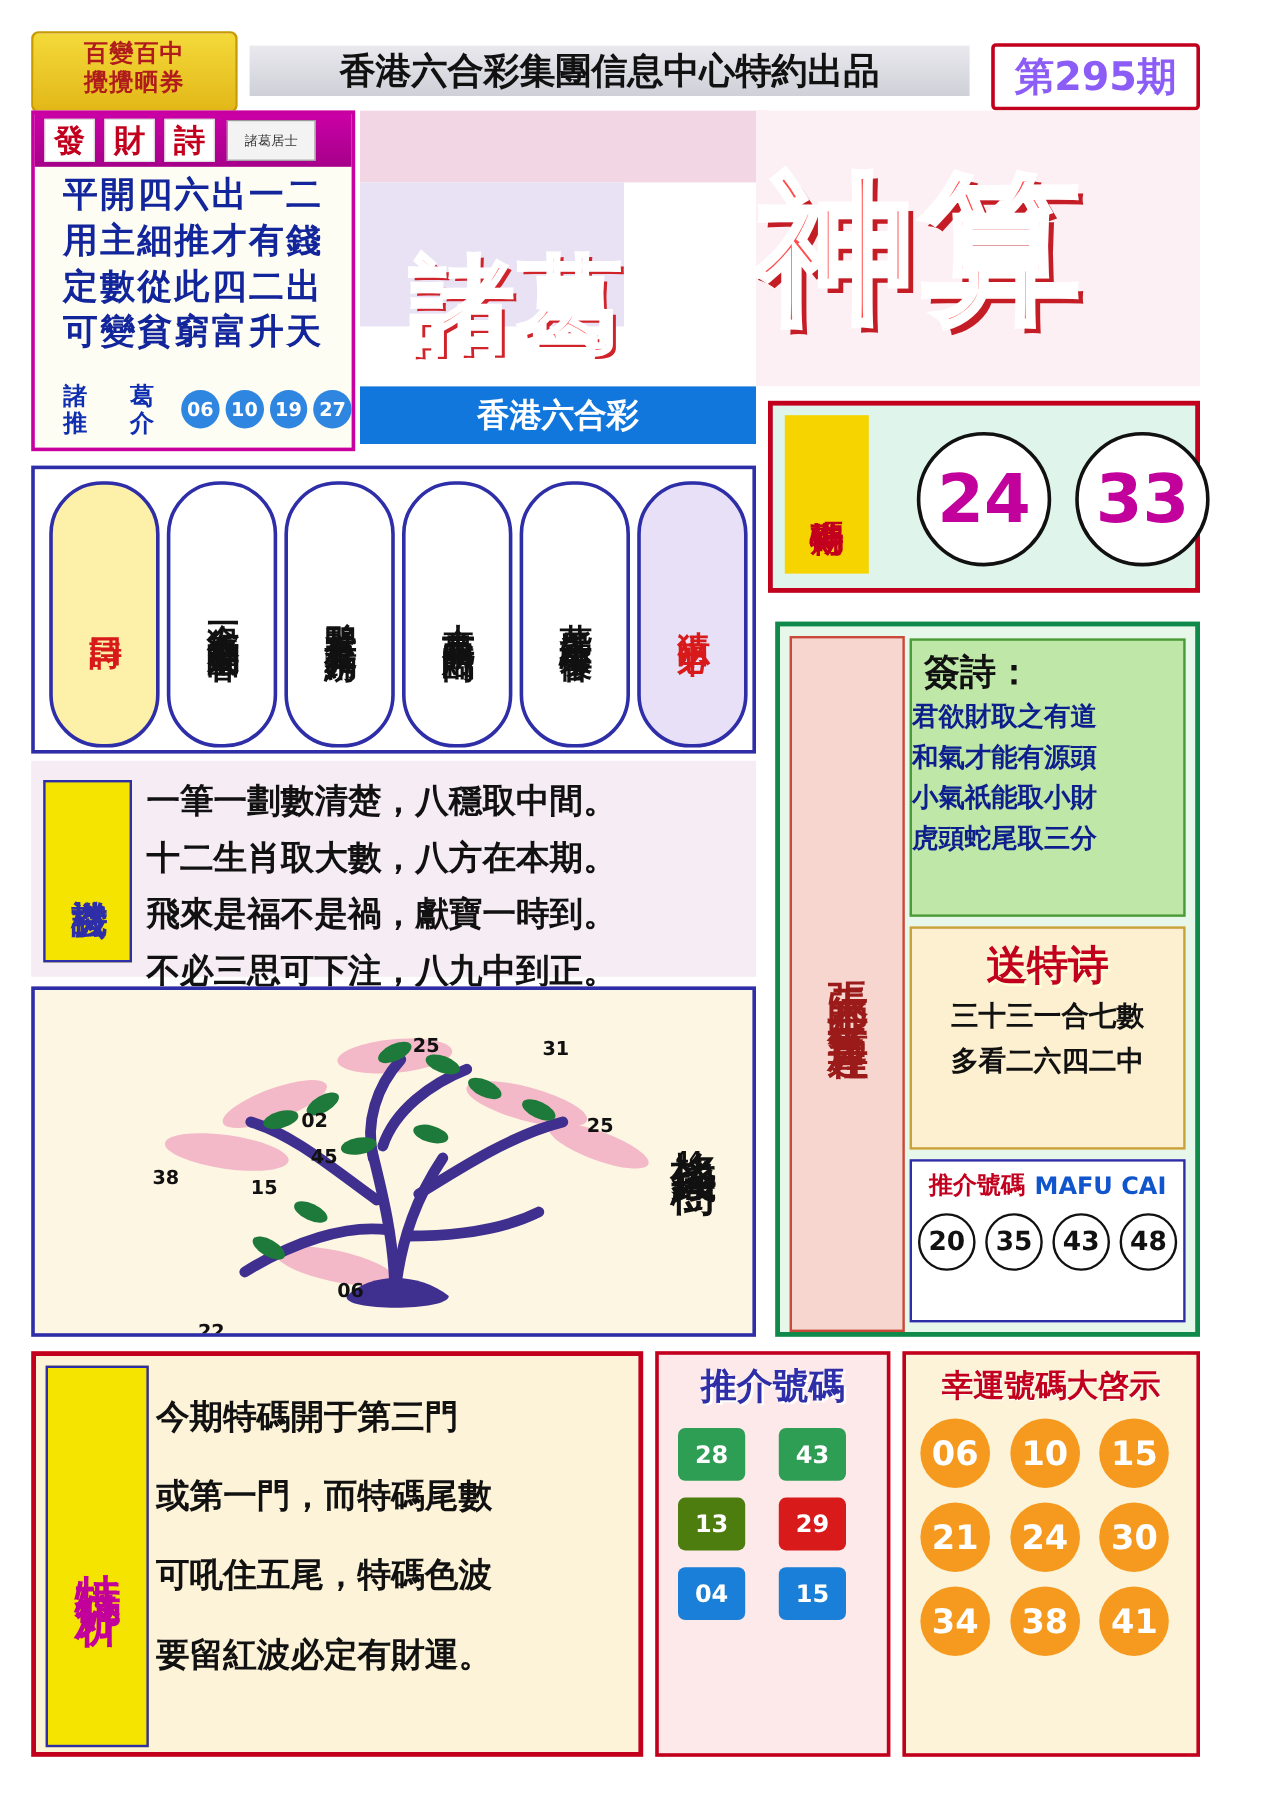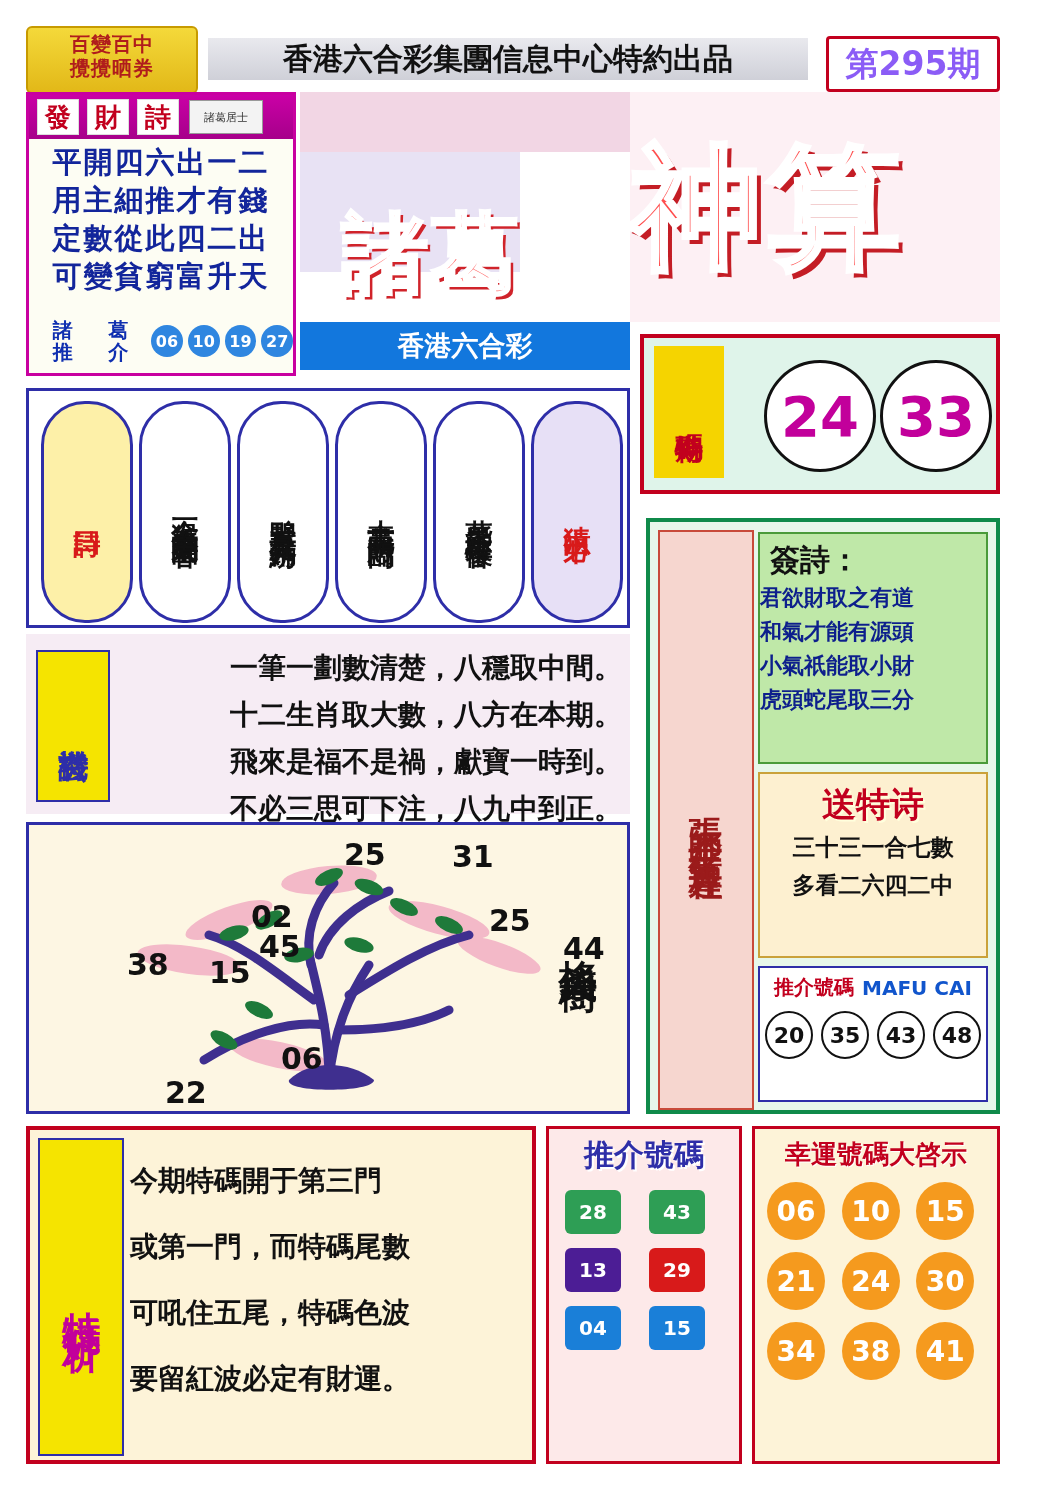--- a/index.html
+++ b/index.html
@@ -70,31 +70,31 @@
 
   
   #tablets{left:26px;top:388px;width:604px;height:240px;border:3px solid #2e2ea8;
      background:#ffffff;box-sizing:border-box;}
   .tab{position:absolute;top:10px;width:86px;height:216px;border-radius:44px;
      border:3px solid #2e2ea8;display:flex;align-items:center;justify-content:center;}
   .tab .tx{writing-mode:vertical-rl;text-orientation:upright;font-size:27px;font-weight:bold;
      letter-spacing:4px;line-height:30px;}
 
   
-  #xuanji{left:26px;top:634px;width:604px;height:180px;background:#f6ecf4;border:0;text-align:right;}
+  #xuanji{left:26px;top:634px;width:604px;height:180px;background:#f6ecf4;border:0;}
   #xuanji-label{position:absolute;left:10px;top:16px;width:70px;height:148px;background:#f5e400;
      border:2px solid #2e2ea8;color:#2e2ea8;font-weight:bold;font-size:30px;
      display:flex;align-items:center;justify-content:center;}
   #xuanji-text{position:absolute;left:96px;top:10px;width:500px;font-size:28px;line-height:47px;
      color:#111;font-weight:bold;}
 
   
   #tree-box{left:26px;top:822px;width:604px;height:292px;border:3px solid #2e2ea8;
      background:#fdf6e3;box-sizing:border-box;overflow:hidden;}
-  #tree-box .num{position:absolute;font-size:30px;font-weight:bold;color:#111;}
+  #tree-box .num{position:absolute;font-size:16px;font-weight:bold;color:#111;margin-top:25px;}
   #tree-title{position:absolute;right:24px;top:104px;writing-mode:vertical-rl;text-orientation:upright;
      font-size:38px;font-weight:bold;color:#111;letter-spacing:8px;}
 
   
   #green-panel{left:646px;top:518px;width:354px;height:596px;border:4px solid #0f8a4a;
      background:#e7f7ea;box-sizing:border-box;}
   #zhang{position:absolute;left:8px;top:8px;width:92px;height:576px;background:#f6d6cf;
      border:2px solid #c84a3a;display:flex;align-items:center;justify-content:center;}
   #zhang .tx{writing-mode:vertical-rl;text-orientation:upright;font-size:34px;font-weight:bold;
      color:#9b1b1b;letter-spacing:6px;line-height:40px;}
@@ -190,21 +190,21 @@
   <div class="t1">諸葛</div>
   <div class="t2">神算</div>
 </div>
 <div class="abs ctr" id="subbanner">香港六合彩</div>
 
 <div class="abs" id="special-box">
   <div id="special-label">
     <span class="vert">今期特碼</span>
   </div>
   <div class="bigball" style="left:120px">24</div>
-  <div class="bigball" style="left:236px">33</div>
+  <div class="bigball" style="left:252px">33</div>
 </div>
 
 <div class="abs" id="tablets">
   <div class="tab" style="left:12px;background:#fdf0a8">
     <span class="tx" style="color:#d81a1a">詩曰</span>
   </div>
   <div class="tab" style="left:110px;background:#ffffff">
     <span class="tx" style="color:#111">金猴一群鬧園春</span>
   </div>
   <div class="tab" style="left:208px;background:#ffffff">
@@ -320,21 +320,21 @@
     <div>可吼住五尾，特碼色波</div>
     <div>要留紅波必定有財運。</div>
   </div>
 </div>
 
 <div class="abs" id="recommend">
   <div class="hd">推介號碼</div>
   <div class="grid">
     <div class="rball" style="background:#2e9e55">28</div>
     <div class="rball" style="background:#2e9e55">43</div>
-    <div class="rball" style="background:#4c1d95">13</div>
+    <div class="rball" style="background:#4d7c0f">13</div>
     <div class="rball" style="background:#d81a1a">29</div>
     <div class="rball" style="background:#1a7fd8">04</div>
     <div class="rball" style="background:#1a7fd8">15</div>
   </div>
 </div>
 
 <div class="abs" id="lucky">
   <div class="hd">幸運號碼大啓示</div>
   <div class="grid">
     <div class="lball">06</div>

